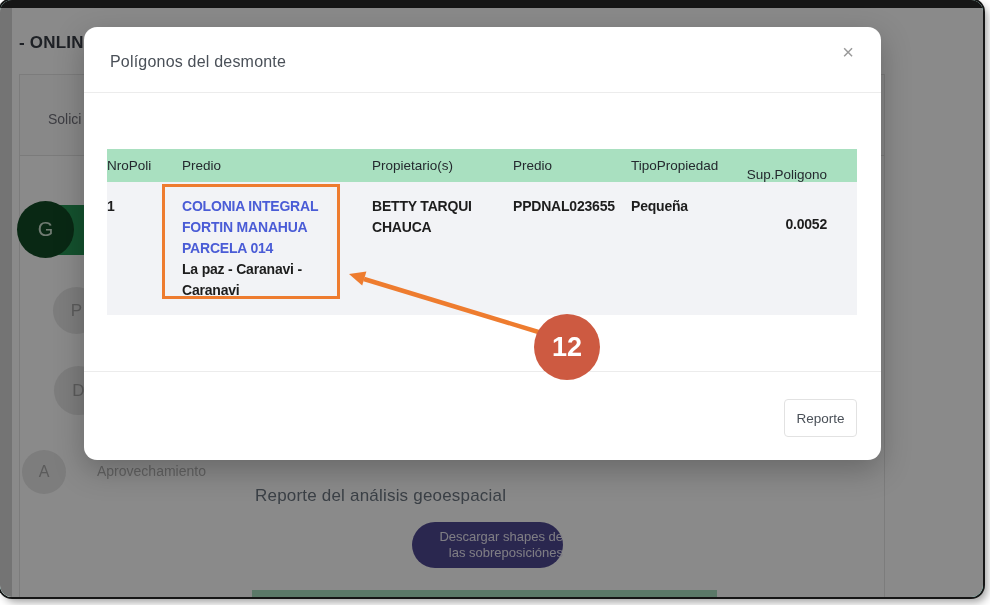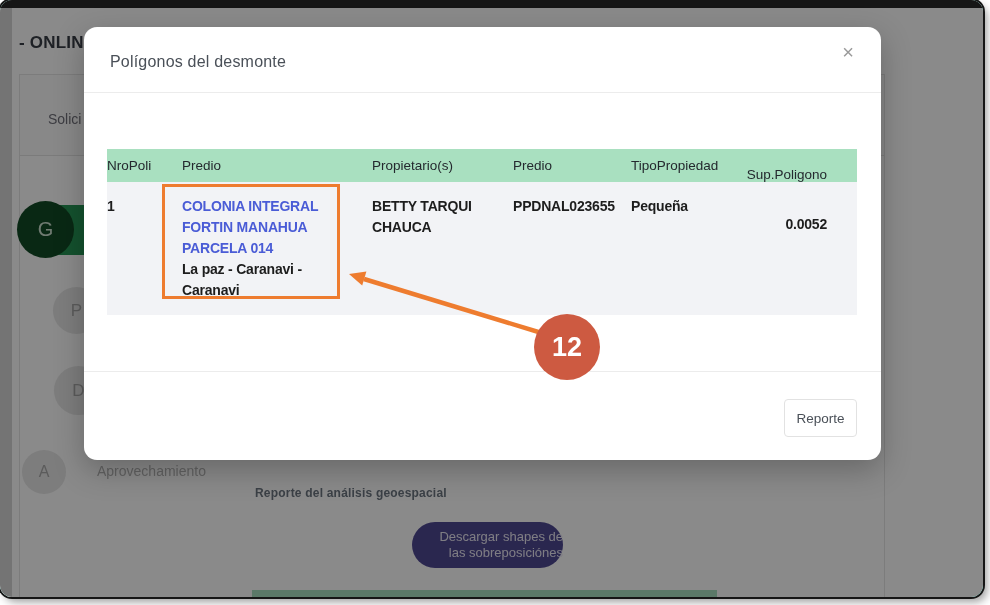--- a/index.html
+++ b/index.html
@@ -22,21 +22,21 @@
 
   .step-pill { position:absolute; left:22px; top:205px; width:232px; height:50px; border-radius:25px; background:#269755; }
   .step-circle { position:absolute; border-radius:50%; display:flex; align-items:center; justify-content:center; }
   .step-g { left:17px; top:201px; width:57px; height:57px; background:#124a25; color:#cfe3d3; font-size:20px; }
   .step-gray { background:#e7e7e7; color:#a9a9a9; font-weight:500; }
   .step-p { left:53px; top:287px; width:47px; height:47px; font-size:17px; }
   .step-d { left:54px; top:366px; width:49px; height:49px; font-size:17px; }
   .step-a { left:22px; top:450px; width:44px; height:44px; font-size:16px; }
   .step-a-label { position:absolute; left:97px; top:463px; font-size:14px; color:#b5b5b5; }
 
-  .report-heading { position:absolute; left:255px; top:486px; font-size:12px; font-weight:700; color:#6d7782; letter-spacing:0.2px; }
+  .report-heading { position:absolute; left:255px; top:486px; font-size:17px; font-weight:400; color:#6d7782; letter-spacing:0.2px; }
   .dl-btn { position:absolute; left:412px; top:522px; width:151px; height:46px; border-radius:23px;
             background:#4f4893; border:none; color:#e9e7f3; font-size:13px; line-height:16px;
             font-family:"Liberation Sans", sans-serif; text-align:right; cursor:pointer; }
   .green-bar { position:absolute; left:252px; top:590px; width:465px; height:10px; background:#a9e0c0; }
 
   
   .backdrop { position:absolute; inset:0; background:rgba(0,0,0,0.46); z-index:5; }
 
   
   .modal { position:absolute; left:84px; top:27px; width:797px; height:433px; background:#ffffff;

